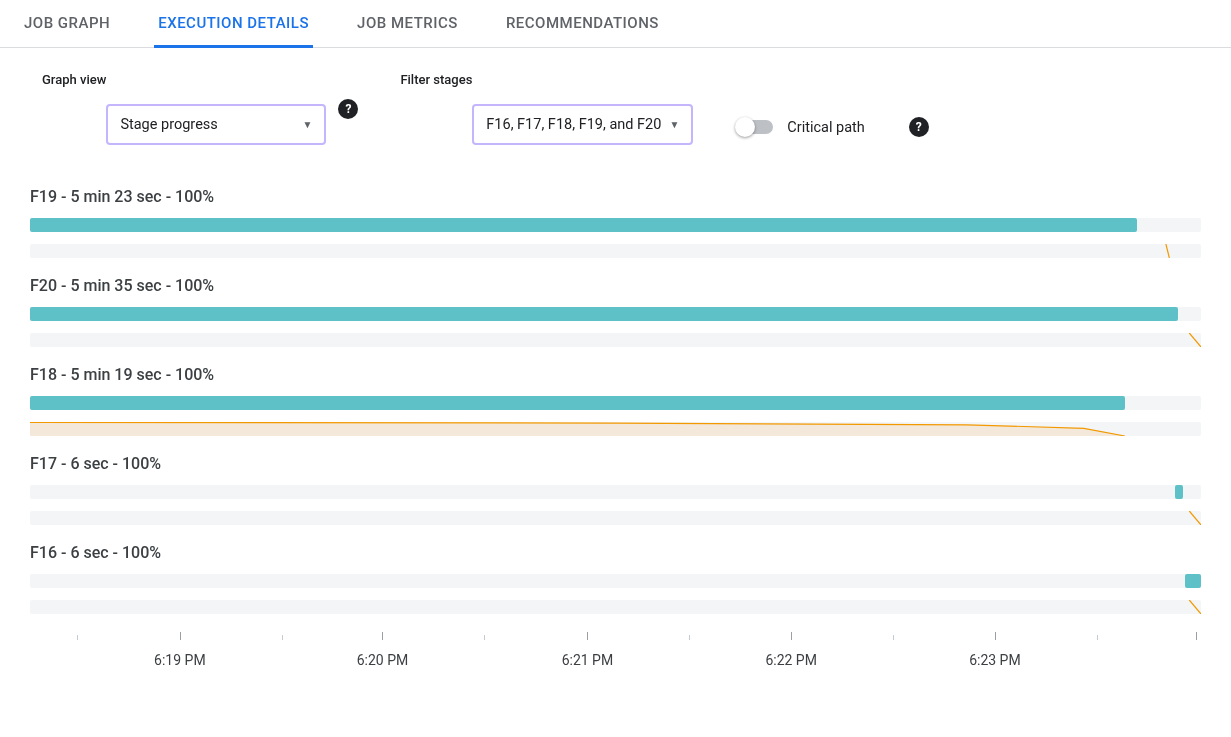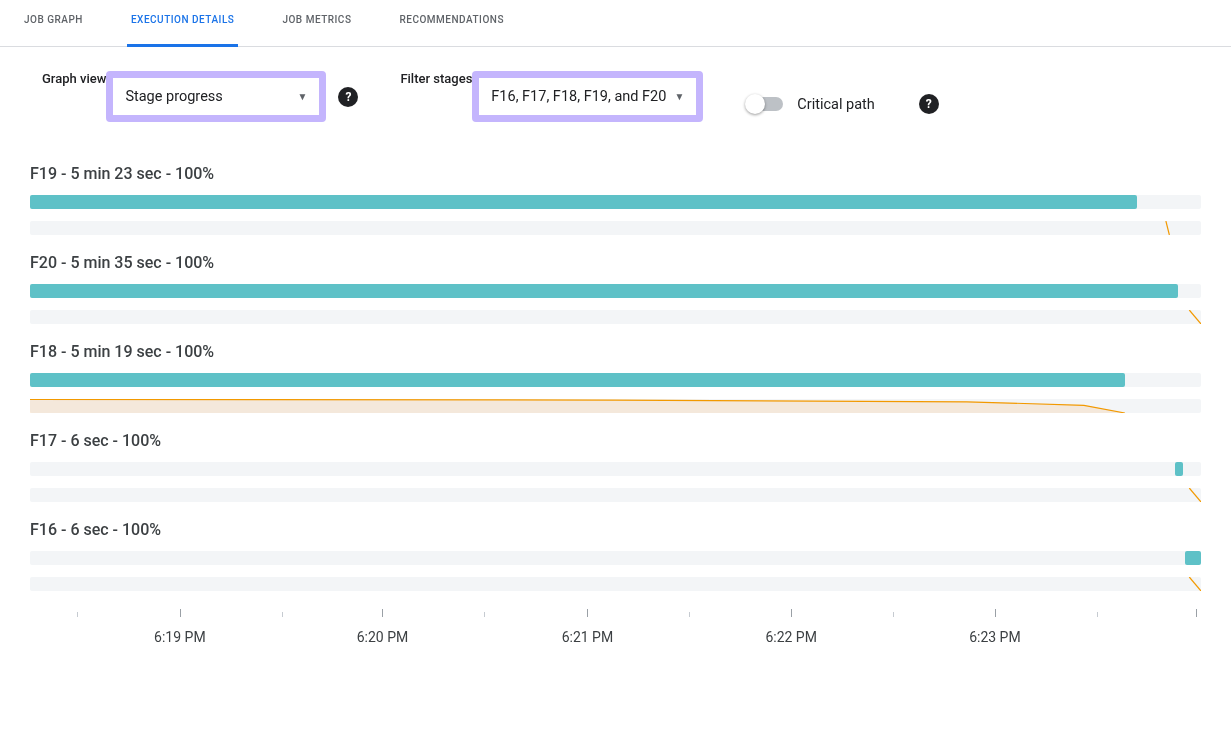--- a/index.html
+++ b/index.html
@@ -12,22 +12,22 @@
     background: #fff;
     width: 1231px;
   }
   .tabs {
     display: flex;
     border-bottom: 1px solid #dadce0;
     padding: 0 20px;
     gap: 40px;
   }
   .tab {
-    padding: 14px 4px 19px;
-    font-size: 10px;
+    padding: 14px 4px 13px;
+    font-size: 15px;
     font-weight: 500;
     letter-spacing: 0.5px;
     color: #5f6368;
     cursor: pointer;
     border-bottom: 3px solid transparent;
     margin-bottom: -1px;
     text-transform: uppercase;
   }
   .tab.active {
     color: #1a73e8;
@@ -51,27 +51,28 @@
   }
   .dropdown-row {
     display: flex;
     align-items: center;
     gap: 12px;
   }
   .dropdown {
     display: flex;
     align-items: center;
     justify-content: space-between;
-    border: 7px solid #c4b5fd;
+    border: 2px solid #c4b5fd;
     border-radius: 4px;
     padding: 10px 12px;
     font-size: 14.5px;
     color: #202124;
     cursor: pointer;
     background: #fff;
+    margin-top: 32px;
   }
   .dropdown.wide1 { min-width: 220px; }
   .dropdown.wide2 { min-width: 220px; }
   .caret {
     margin-left: 8px;
     font-size: 10px;
     color: #5f6368;
   }
   .help-icon {
     width: 20px;

